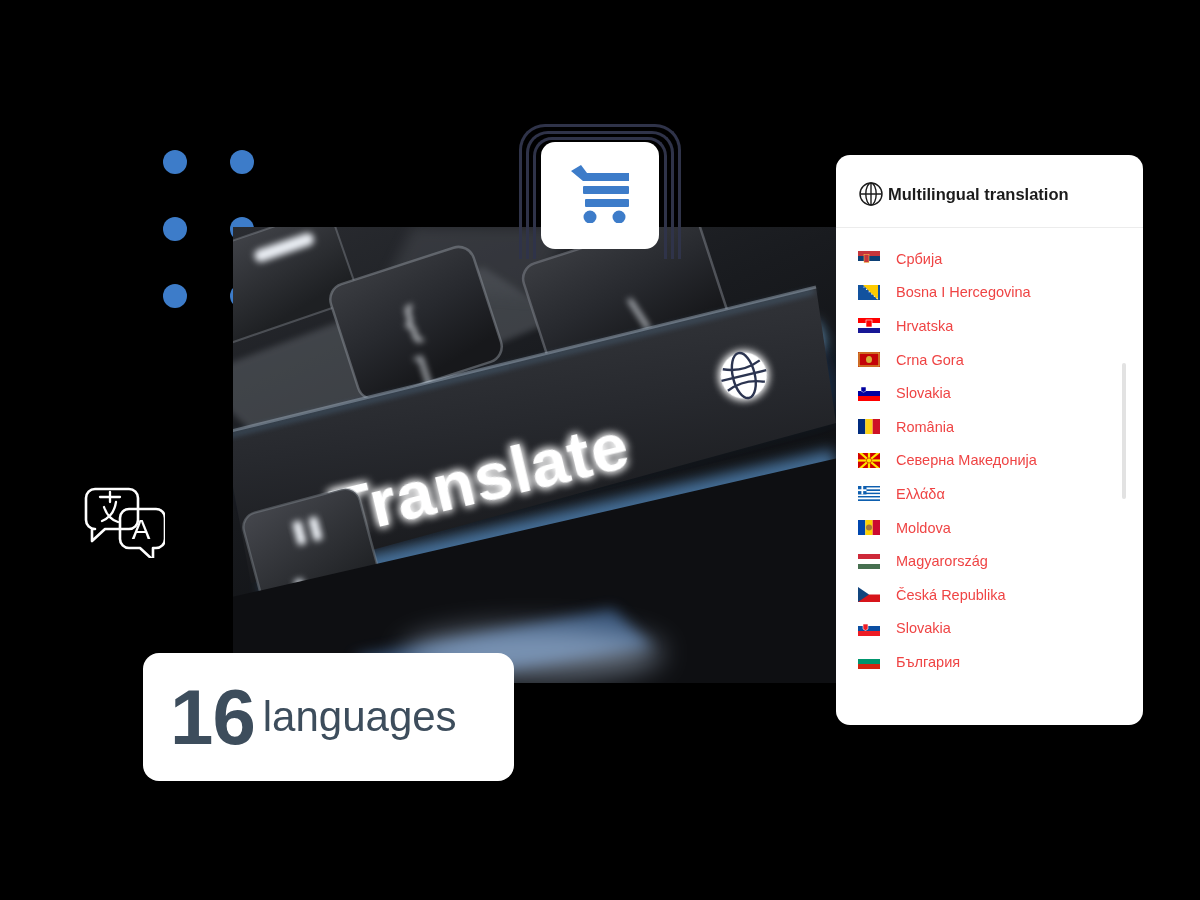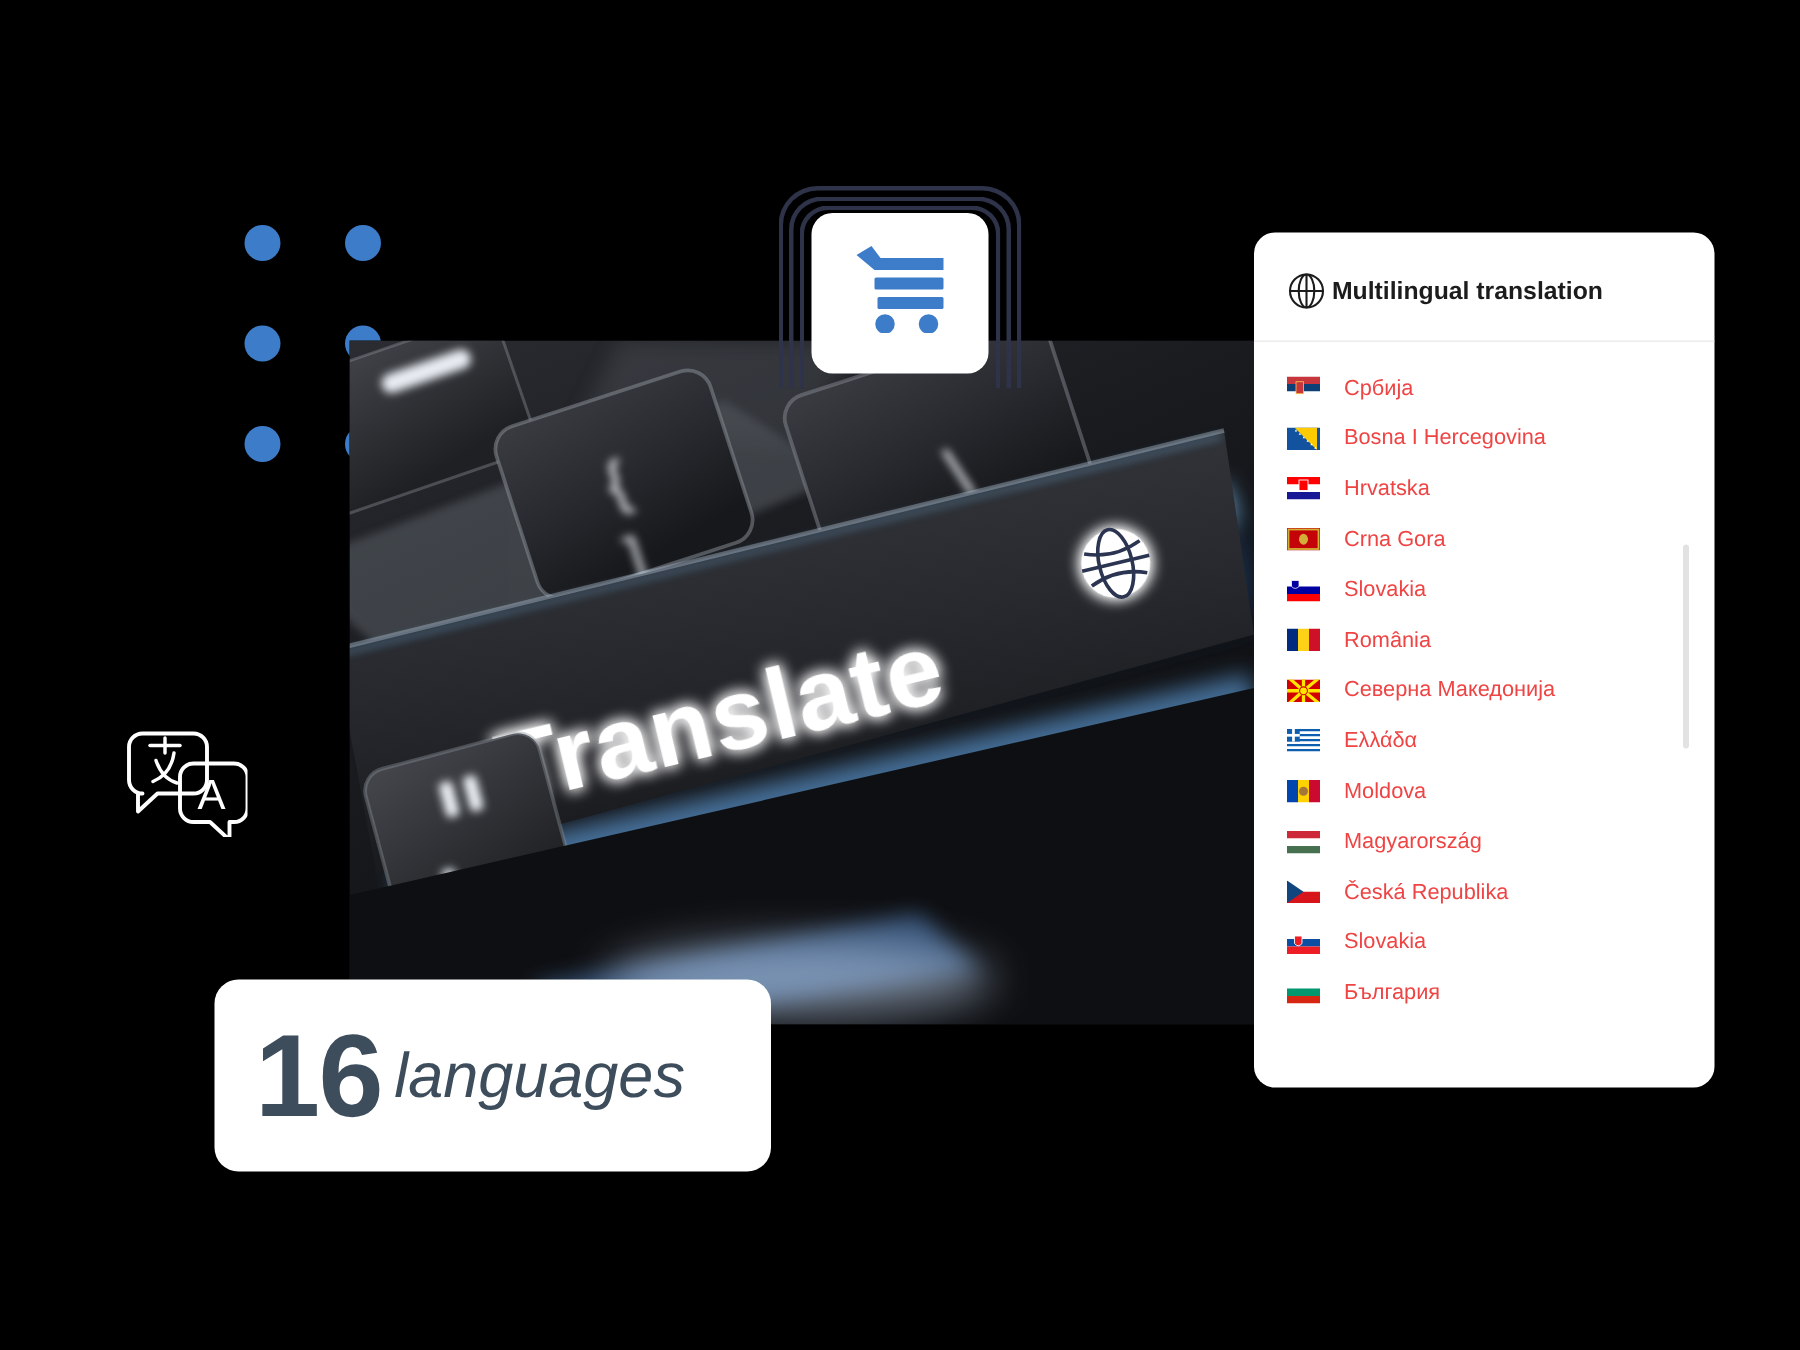--- a/index.html
+++ b/index.html
@@ -50,21 +50,21 @@
     display:flex; align-items:center; gap:8px;
     padding-left:27px;
     margin-top:36px;
   }
   .count-num {
     font-size:78px; font-weight:bold; color:#3d4d5c;
     letter-spacing:-1px; line-height:1; font-family:"Liberation Sans", sans-serif;
   }
   .count-word {
     font-size:42px; color:#3d4d5c; font-weight:400;
-    font-family:"Liberation Sans", sans-serif; line-height:1;font-style:italic;
+    font-family:"Liberation Sans", sans-serif; line-height:1;
   }
 
   
   .panel {
     position:absolute; left:836px; top:155px; width:307px; height:570px;
     background:#fff; border-radius:14px; overflow:hidden;
     display:flex; flex-direction:column;
   }
   .panel-header {
     display:flex; align-items:center; gap:4px;

